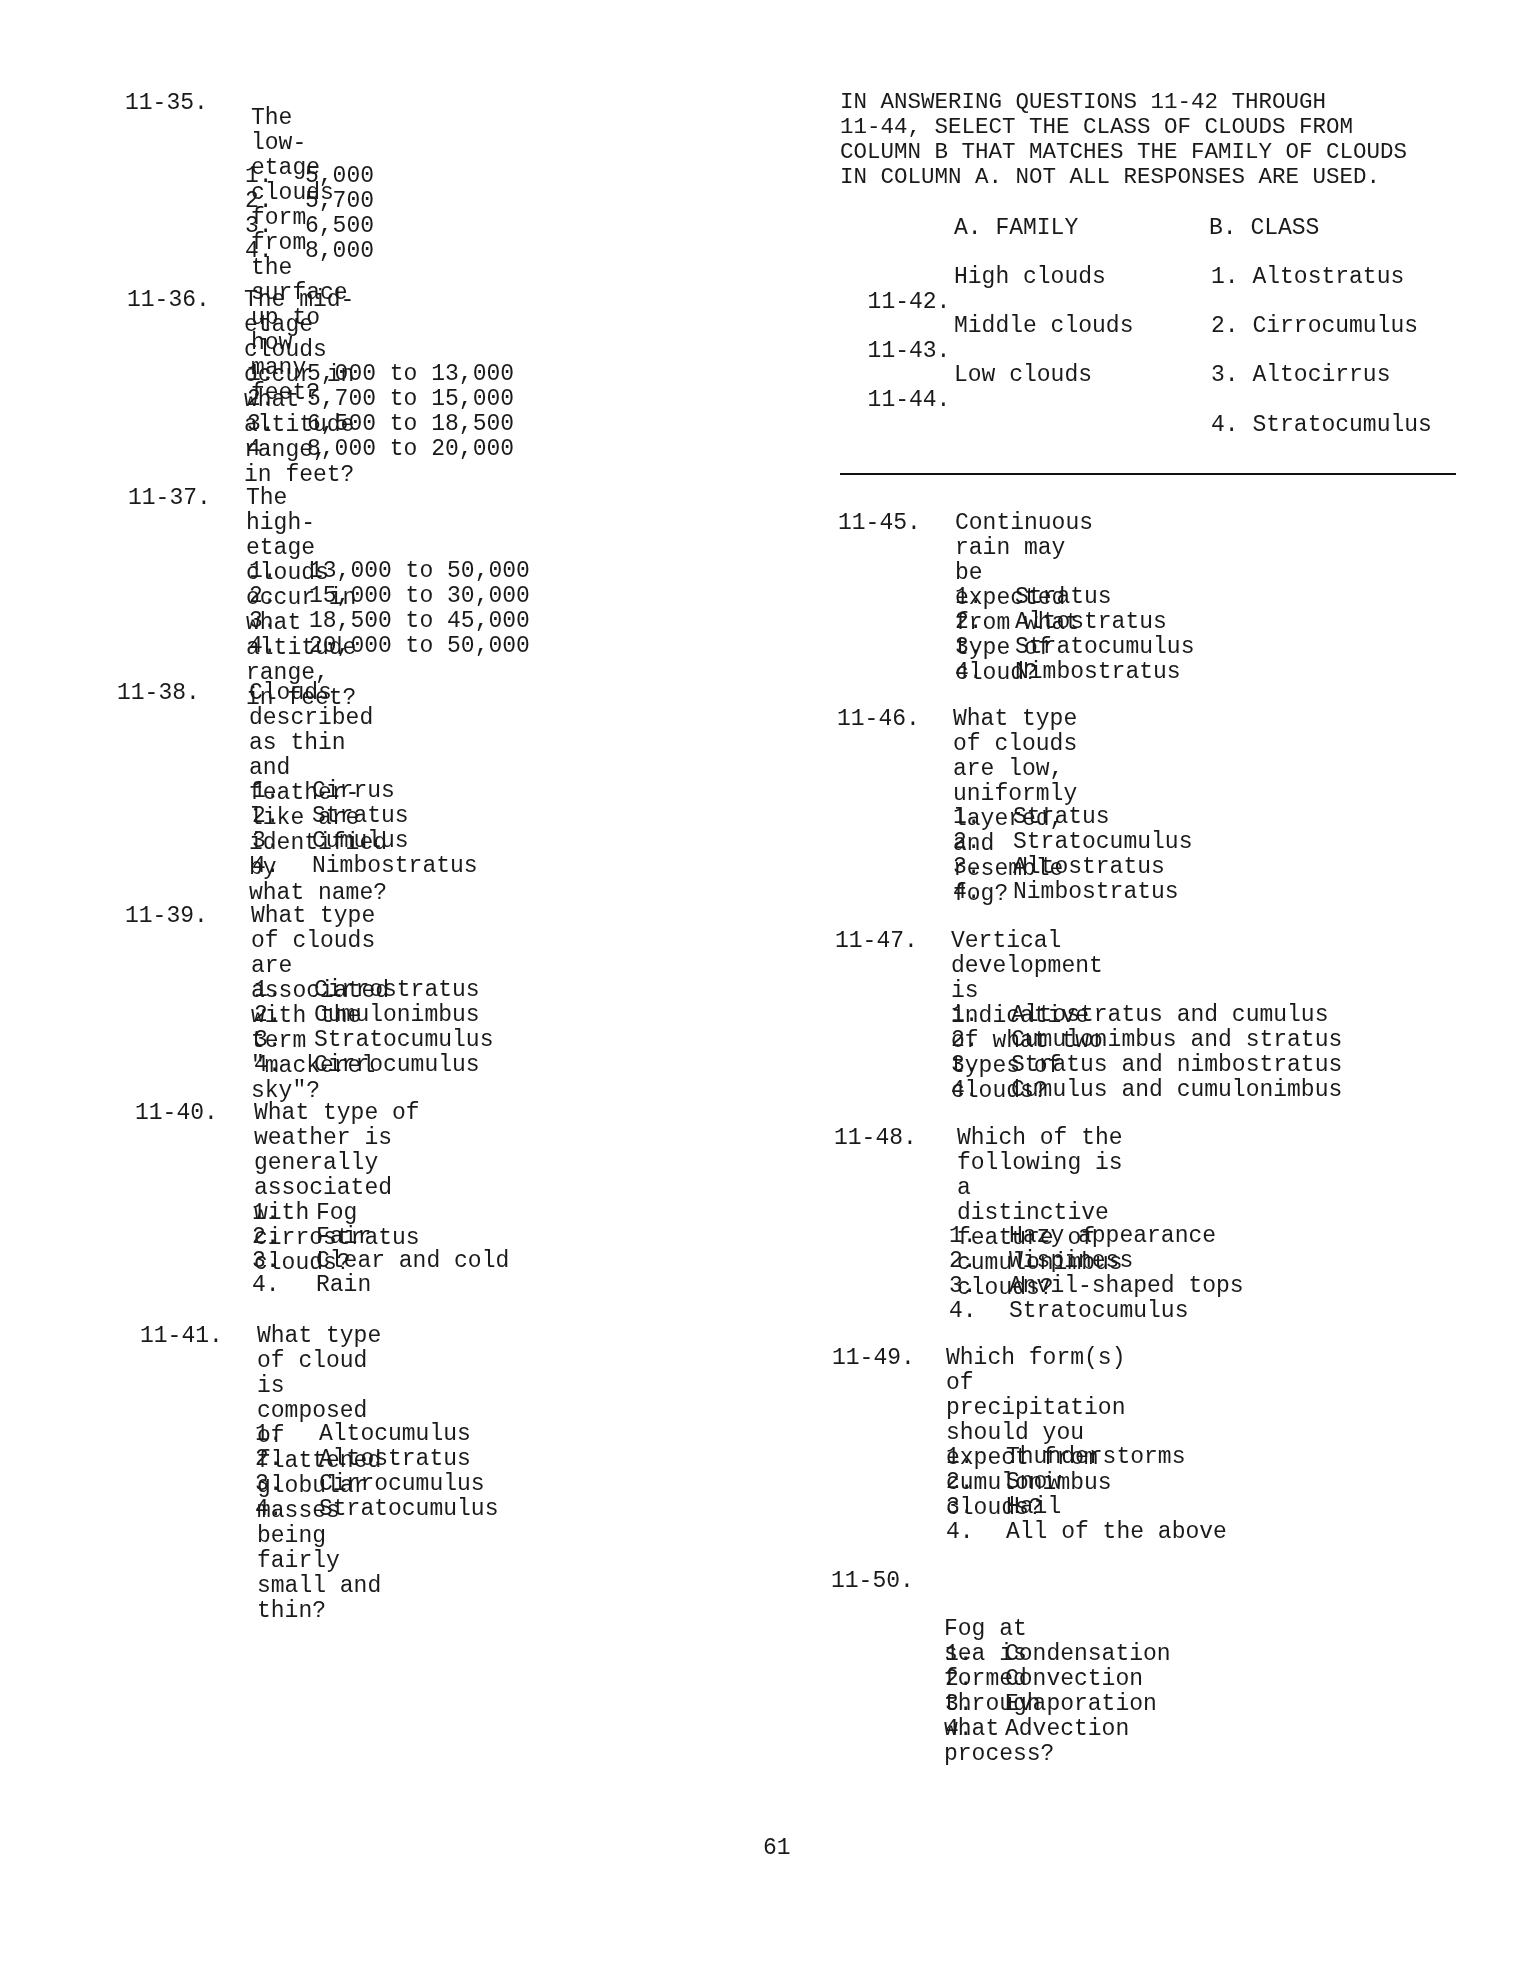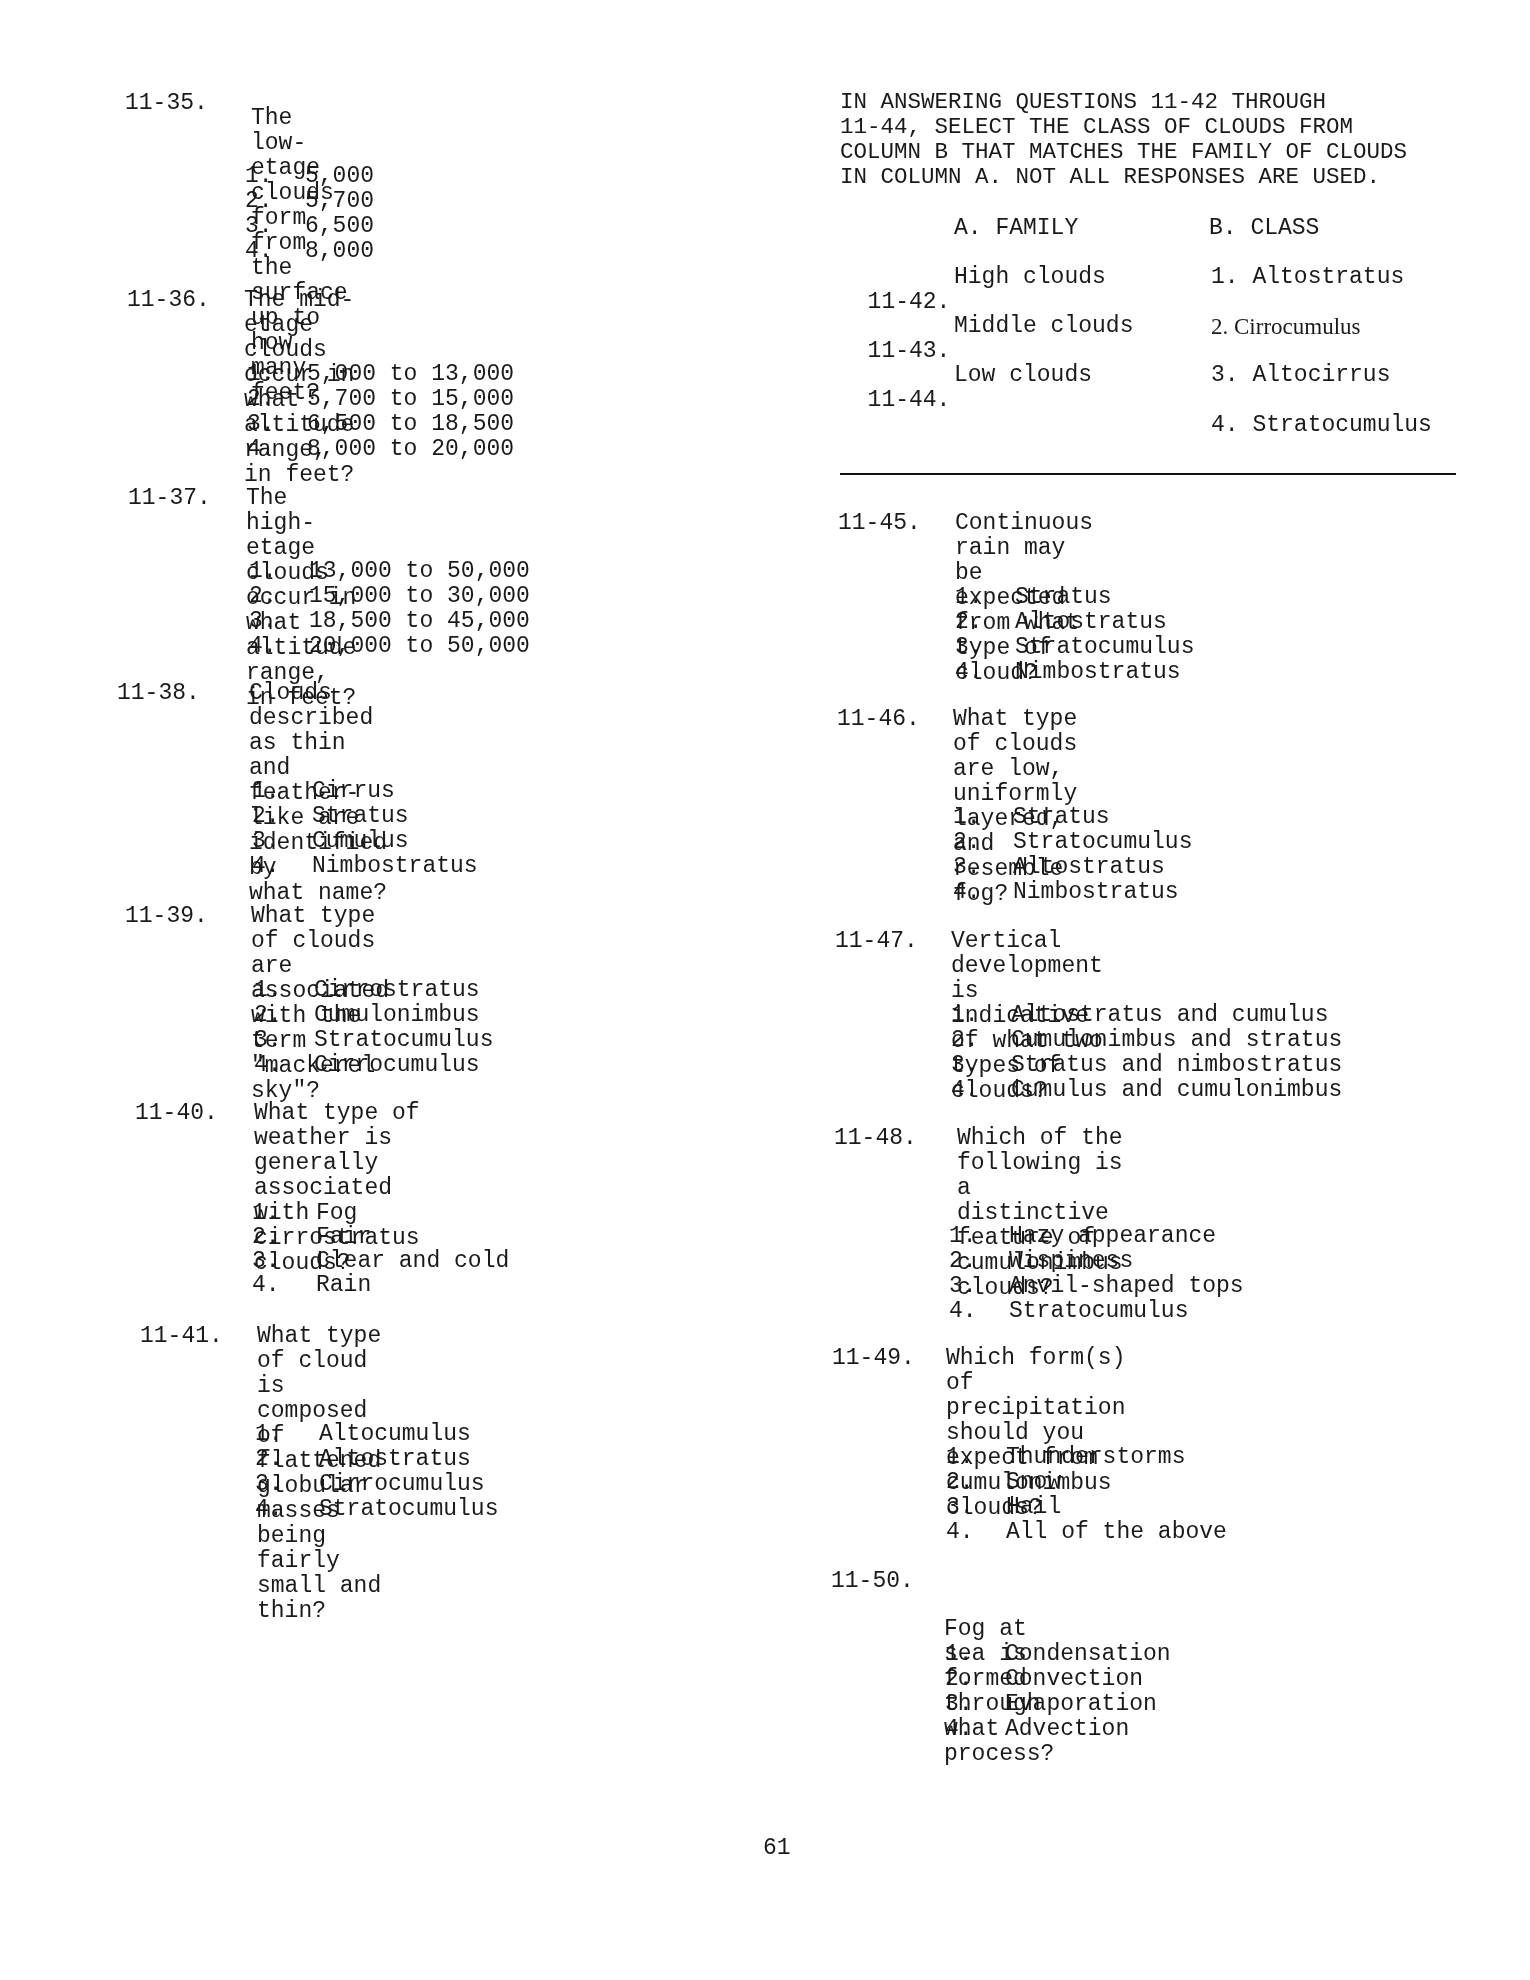--- a/index.html
+++ b/index.html
@@ -127,21 +127,21 @@
   <span>11-43.</span>
 </div>
 <div class="match-row" style="left:954px; top:314px;">Middle clouds</div>
 
 <div class="match-row" style="left:840px; top:363px;">
   <span>11-44.</span>
 </div>
 <div class="match-row" style="left:954px; top:363px;">Low clouds</div>
 
 <div class="match-row" style="left:1211px; top:265px;"><span>1.</span> <span>Altostratus</span></div>
-<div class="match-row" style="left:1211px; top:314px;font-family:Liberation Serif, serif;"><span>2.</span> <span>Cirrocumulus</span></div>
+<div class="match-row" style="left:1211px; top:314px;"><span>2.</span> <span>Cirrocumulus</span></div>
 <div class="match-row" style="left:1211px; top:363px;"><span>3.</span> <span>Altocirrus</span></div>
 <div class="match-row" style="left:1211px; top:413px;"><span>4.</span> <span>Stratocumulus</span></div>
 
 <div class="rule"></div>
 
 <div class="q" style="left:838px; top:511px;">
   <span class="num">11-45.</span>
   <div class="stem" style="left:117px;">Continuous rain may be expected
 from what type of cloud?</div>
   <div class="opts" style="left:117px; top:74px;">

